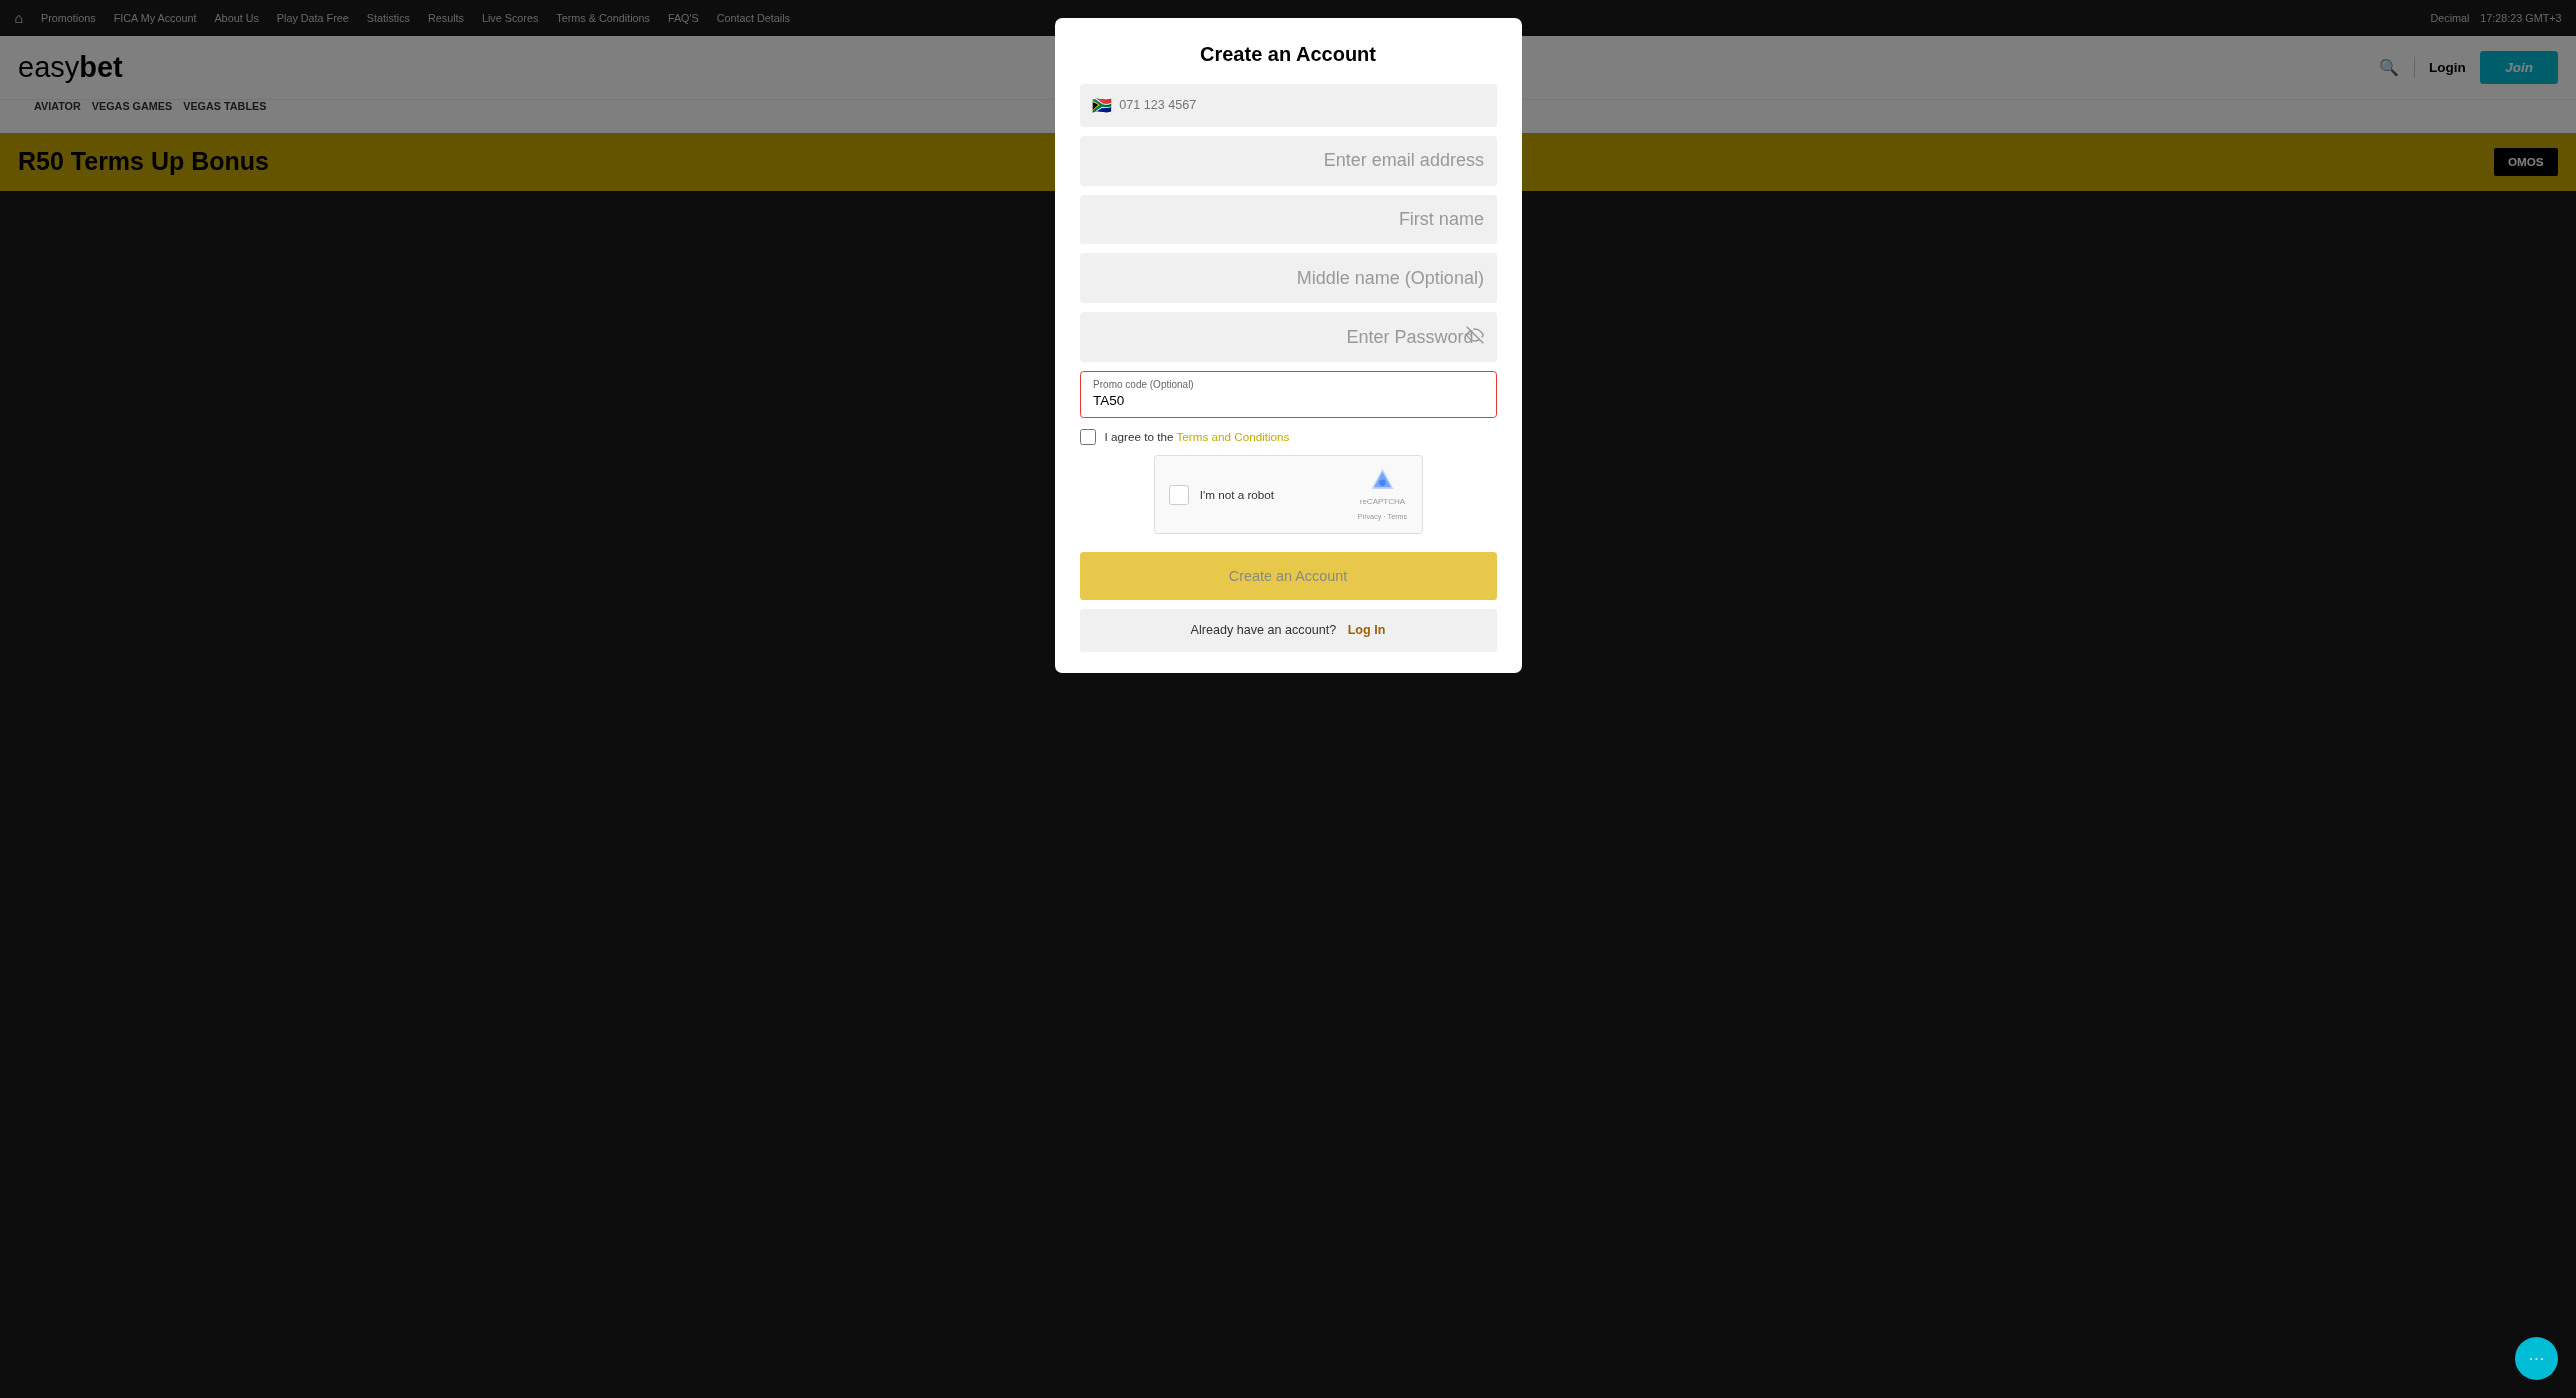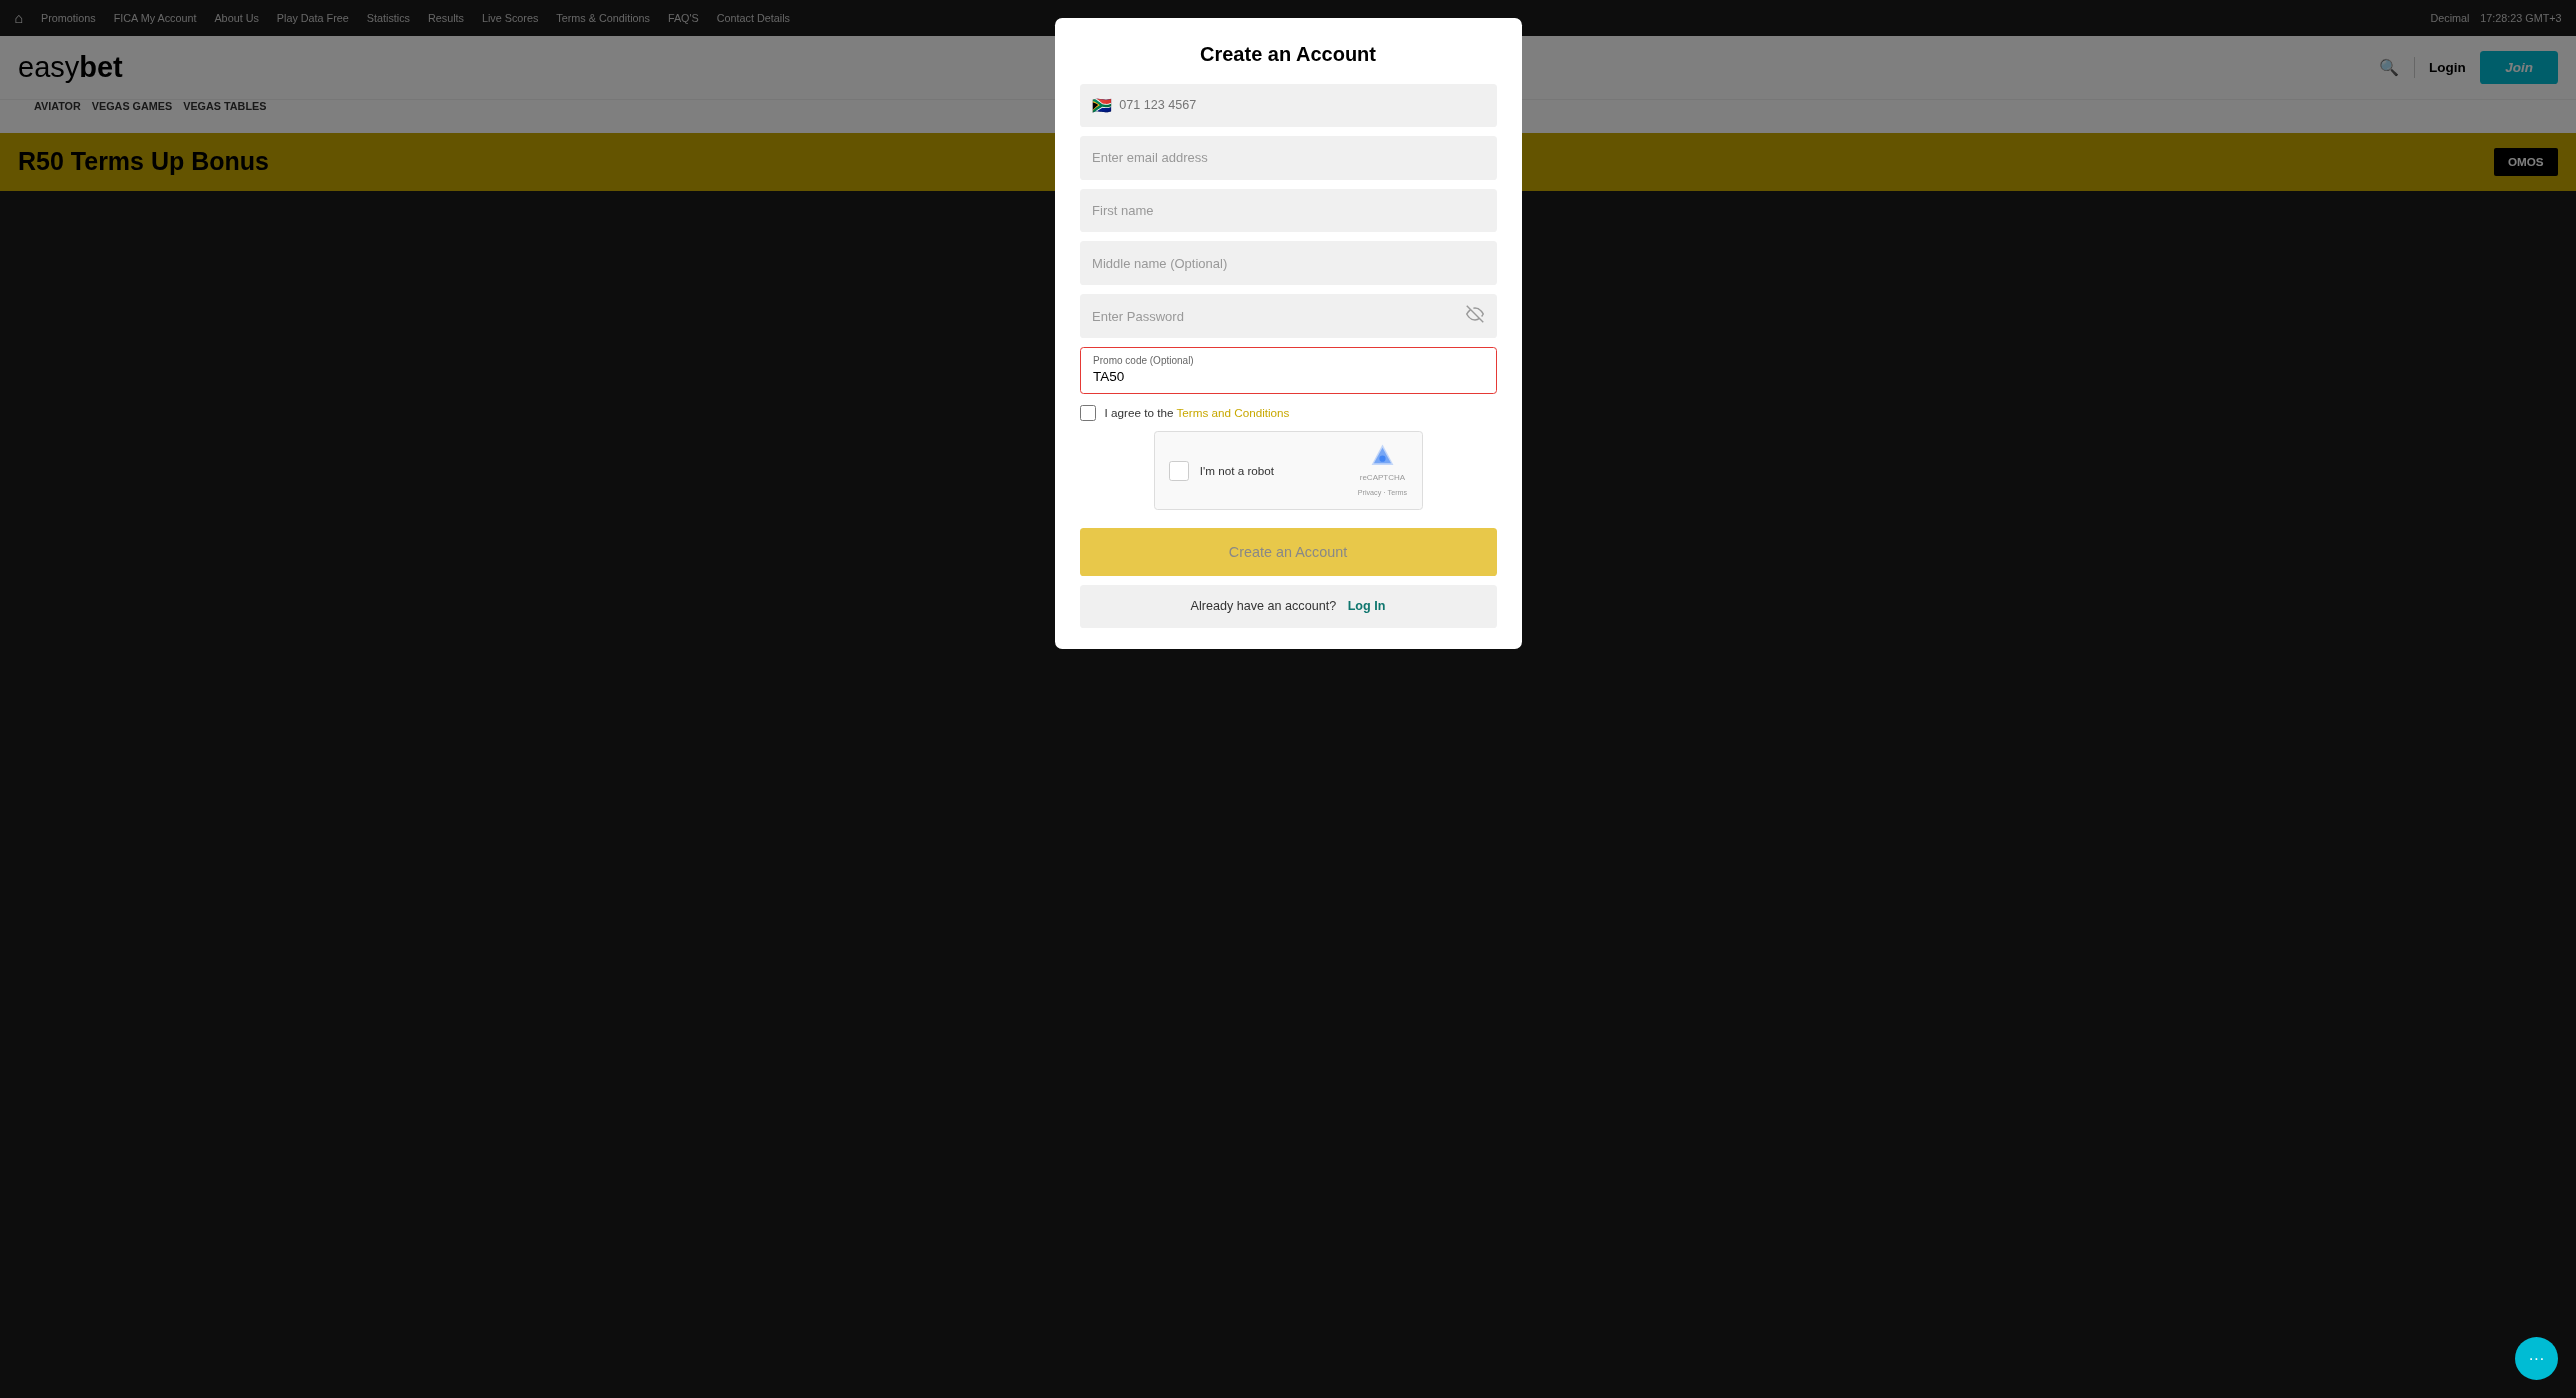--- a/index.html
+++ b/index.html
@@ -174,23 +174,24 @@
     
     .form-group {
       margin-bottom: 9px;
     }
     .form-input {
       width: 100%;
       padding: 14.4px 12.6px;
       border: none;
       background: #f0f0f0;
       border-radius: 3.6px;
-      font-size: 13px;
+      font-size: 18px;
       color: #666;
       outline: none;
+      text-align: right;
     }
     .form-input::placeholder {
       color: #999;
     }
     .phone-row {
       display: flex;
       align-items: center;
       background: #f0f0f0;
       border-radius: 3.6px;
       padding: 0 12.6px;
@@ -329,21 +330,21 @@
       width: 100%;
       padding: 14.4px;
       background: #f0f0f0;
       border-radius: 3.6px;
       text-align: center;
       margin-top: 9px;
       font-size: 12.6px;
       color: #333;
     }
     .already-row a {
-      color: #0f766e;
+      color: #a16207;
       text-decoration: none;
       font-weight: bold;
       padding-left: 8px;
     }
 
     
     .chat-bubble {
       position: fixed;
       bottom: 18px;
       right: 18px;

